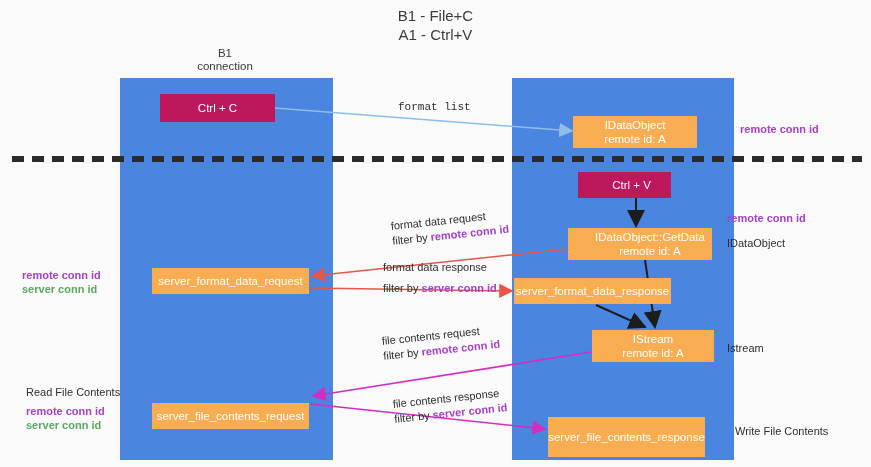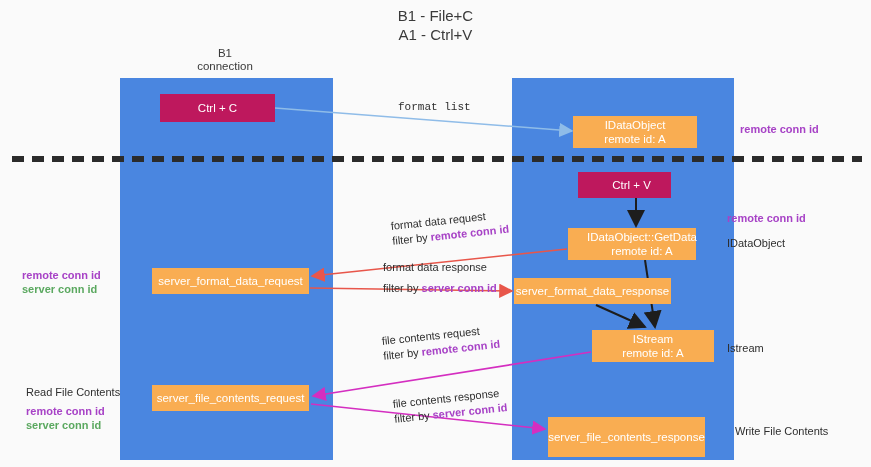--- a/index.html
+++ b/index.html
@@ -38,25 +38,25 @@
     align-items:center;justify-content:center;
     color:#fff;font-size:11.5px;line-height:14px;text-align:center;
     box-sizing:border-box;
   }
   .node.green{background:#be185d;}
   .node.orange{background:#f9ad52;}
 
   #n-ctrlc{left:160px;top:94px;width:115px;height:28px;}
   #n-idataobject{left:573px;top:116px;width:124px;height:32px;}
   #n-ctrlv{left:578px;top:172px;width:93px;height:26px;padding-left:14px;}
-  #n-getdata{left:568px;top:228px;width:128px;height:32px;padding-left:20px;}
+  #n-getdata{left:568px;top:228px;width:144px;height:32px;padding-left:20px;}
   #n-sfdreq{left:152px;top:268px;width:157px;height:26px;}
   #n-sfdresp{left:514px;top:278px;width:157px;height:26px;}
   #n-istream{left:592px;top:330px;width:122px;height:32px;}
-  #n-sfcreq{left:152px;top:385px;width:157px;height:26px;}
+  #n-sfcreq{left:152px;top:403px;width:157px;height:26px;}
   #n-sfcresp{left:548px;top:417px;width:157px;height:40px;}
 
   
   #divider{
     position:absolute;left:12px;top:156px;width:850px;height:6px;
     background-image:repeating-linear-gradient(to right,#2b2b2b 0 12px,transparent 12px 20px);
   }
 
   
   .edge-label{position:absolute;font-size:11px;color:#2e2e2e;line-height:15px;white-space:nowrap;}

